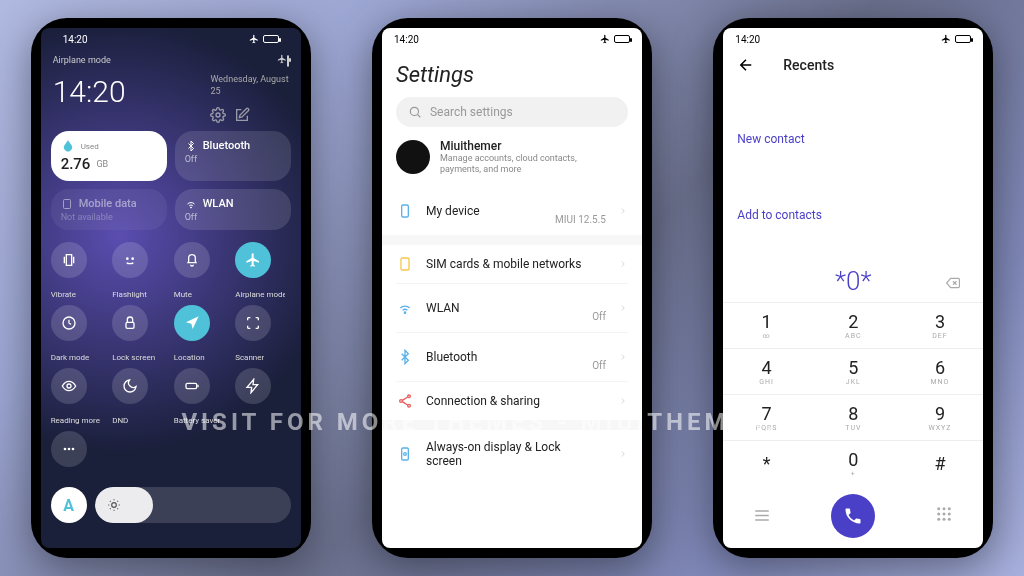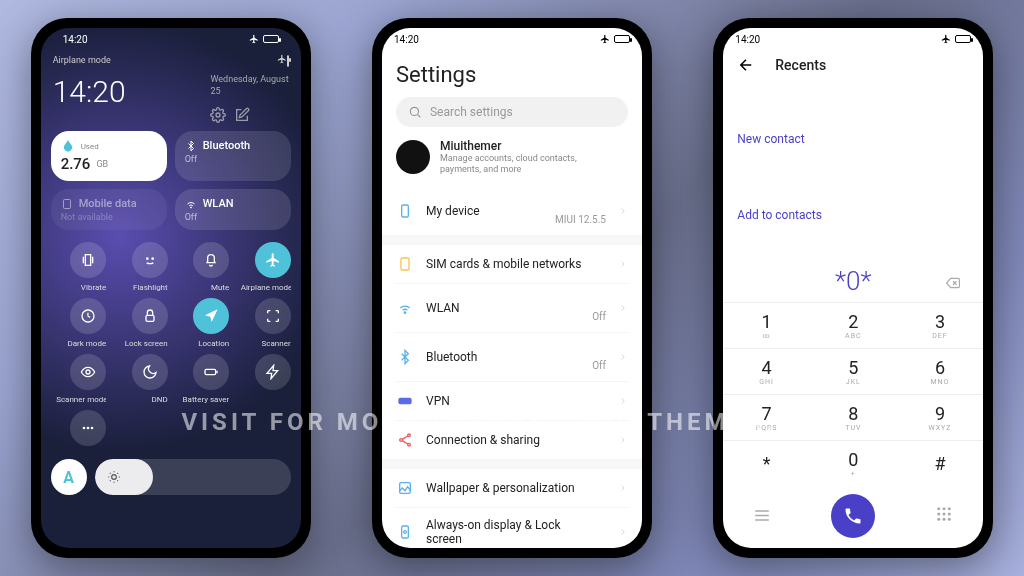--- a/index.html
+++ b/index.html
@@ -13,21 +13,21 @@
     text-align: center; color: rgba(255,255,255,0.55);
     font-size: 24px; letter-spacing: 4px; font-weight: 700; text-transform: uppercase;
     pointer-events: none;
   }
   .phone {
     width: 280px; height: 540px; border-radius: 36px;
     background: #000; padding: 10px; box-shadow: 0 10px 40px rgba(0,0,0,0.4);
     position: relative;
   }
   .screen {
-    width: 100%; height: 100%; border-radius: 28px; overflow: hidden; position: relative;
+    width: 100%; height: 100%; border-radius: 8px; overflow: hidden; position: relative;
   }
   .statusbar {
     height: 22px; display: flex; justify-content: space-between; align-items: center;
     padding: 0 12px; font-size: 10px;
   }
   .statusbar .right { display:flex; align-items:center; gap:4px; }
   .battery { width:16px; height:8px; border:1px solid currentColor; border-radius:2px; position:relative; }
   .battery:after { content:""; position:absolute; right:-3px; top:2px; width:2px; height:4px; background:currentColor; border-radius:1px; }
   
   .cc {
@@ -47,39 +47,39 @@
     flex:1; border-radius:18px; padding:8px 10px;
     background: rgba(255,255,255,0.12); backdrop-filter: blur(10px);
     display:flex; flex-direction:column; gap:2px;
   }
   .tile.white { background:#fff; color:#222; }
   .tile .t-title { font-size:11px; font-weight:500; }
   .tile .t-sub { font-size:9px; opacity:0.6; }
   .tile .t-big { font-size:15px; font-weight:500; }
   .tile .icon-inline{display:flex;align-items:center;gap:6px;}
   .toggles { display:grid; grid-template-columns: repeat(4,1fr); gap:6px; padding:4px 0; }
-  .tog { display:flex; flex-direction:column; align-items:flex-end; gap:5px; }
+  .tog { display:flex; flex-direction:column; align-items:flex-start; gap:12px; }
   .tog-circle {
     width:36px; height:36px; border-radius:50%; background:rgba(255,255,255,0.15);
     display:flex; align-items:center; justify-content:center;
   }
   .tog-circle.on { background:#4fc2d9; }
   .tog-label { font-size:8px; color:#ddd; white-space:nowrap; overflow:hidden; max-width:50px; }
   .bright-row { display:flex; gap:8px; align-items:center; margin-top:4px; }
   .bright-a { width:36px; height:36px; border-radius:50%; background:#fff; color:#4fc2d9; display:flex;align-items:center;justify-content:center; font-weight:700;}
   .bright-slider {
     flex:1; height:36px; border-radius:18px; background:rgba(255,255,255,0.15);
     position:relative; overflow:hidden;
   }
   .bright-fill { position:absolute; left:0; top:0; bottom:0; width:30%; background:rgba(255,255,255,0.9); border-radius:18px; display:flex; align-items:center; padding-left:12px; color:#555;}
   
   .settings { background:#fff; color:#222; height:100%; }
   .settings .statusbar { color:#000; }
   .settings-inner { padding: 8px 14px; }
-  .settings-title { font-size:22px; font-weight:400; margin:4px 0 10px; }
+  .settings-title { font-size:22px; font-weight:400; margin:4px 0 10px;font-style:italic; }
   .search-bar {
     background:#f1f1f1; border-radius:20px; padding:8px 12px;
     display:flex; align-items:center; gap:8px; color:#999; font-size:12px;
   }
   .account-row { display:flex; gap:10px; padding:12px 0; align-items:center;}
   .avatar { width:34px; height:34px; border-radius:50%; background:#111; }
   .acc-txt .name{ font-size:12px; font-weight:500;}
   .acc-txt .desc{ font-size:9px; color:#888; line-height:1.2; max-width:150px;}
   .set-item {
     display:flex; align-items:center; gap:12px; padding:10px 0;
@@ -87,21 +87,21 @@
   }
   .set-item:first-of-type{border-top:none;}
   .set-ico { width:18px; height:18px; border-radius:4px; display:flex; align-items:center; justify-content:center; font-size:11px; }
   .set-label{flex:1;}
   .set-val { font-size:10px; color:#999;margin-top:17px; }
   .set-group-gap { height:10px; background:#f7f7f7; margin:0 -14px; }
   
   .dialer { background:#fff; color:#222; height:100%; display:flex; flex-direction:column; }
   .dialer .statusbar { color:#000; }
   .d-hdr { display:flex; align-items:center; gap:20px; padding:6px 14px; }
-  .d-hdr .title{ font-size:14px; font-weight:500; }
+  .d-hdr .title{ font-size:14px; font-weight:500;margin-left:8px; }
   .d-links { padding:4px 14px; display:flex; flex-direction:column; gap:14px; font-size:12px; color:#4a3fc7; }
   .d-links span{cursor:pointer;margin-top:48px;}
   .d-spacer{flex:1;}
   .d-display{ text-align:center; color:#4a3fc7; font-size:26px; font-weight:300; padding:6px 0; position:relative;}
   .d-back{ position:absolute; right:20px; top:50%; transform:translateY(-50%); color:#aaa;}
   .pad { display:grid; grid-template-columns:repeat(3,1fr); }
   .key {
     height:46px; display:flex; flex-direction:column; align-items:center; justify-content:center;
     border-top:1px solid #eee;
   }
@@ -266,21 +266,21 @@
           </div>
           <div class="tog-label">Scanner</div>
         </div>
         <div class="tog">
           <div class="tog-circle">
             <svg width="16" height="16" viewBox="0 0 24 24">
               <path d="M2 12s4-7 10-7 10 7 10 7-4 7-10 7-10-7-10-7z" stroke="#fff" stroke-width="2" fill="none"></path>
               <circle cx="12" cy="12" r="3" stroke="#fff" stroke-width="2" fill="none"></circle>
             </svg>
           </div>
-          <div class="tog-label">Scanner mode</div>
+          <div class="tog-label">Reading more</div>
         </div>
         <div class="tog">
           <div class="tog-circle">
             <svg width="16" height="16" viewBox="0 0 24 24">
               <path d="M21 12.79A9 9 0 1 1 11.21 3 7 7 0 0 0 21 12.79z" stroke="#fff" stroke-width="2" fill="none"></path>
             </svg>
           </div>
           <div class="tog-label">DND</div>
         </div>
         <div class="tog">
@@ -399,62 +399,37 @@
                 <path d="M7 7l10 10-5 5V2l5 5L7 17"></path>
               </svg>
             </span>
             <span class="set-label">Bluetooth</span>
             <span class="set-val">Off</span>
             <svg width="10" height="10" viewBox="0 0 24 24" fill="none" stroke="#ccc" stroke-width="2">
               <path d="M9 18l6-6-6-6"></path>
             </svg>
           </div>
           <div class="set-item">
-            <span class="set-ico" style="color:#5b6be8">
-              <svg width="16" height="16" viewBox="0 0 24 24" fill="none" stroke="currentColor" stroke-width="2">
-                <rect x="3" y="8" width="18" height="8" rx="2" fill="currentColor"></rect>
-              </svg>
-            </span>
-            <span class="set-label">VPN</span>
-            <span class="set-val"></span>
-            <svg width="10" height="10" viewBox="0 0 24 24" fill="none" stroke="#ccc" stroke-width="2">
-              <path d="M9 18l6-6-6-6"></path>
-            </svg>
-          </div>
-          <div class="set-item">
             <span class="set-ico" style="color:#e85b5b">
               <svg width="16" height="16" viewBox="0 0 24 24" fill="none" stroke="currentColor" stroke-width="2">
                 <circle cx="18" cy="5" r="2"></circle>
                 <circle cx="6" cy="12" r="2"></circle>
                 <circle cx="18" cy="19" r="2"></circle>
                 <path d="M8 11l8-5M8 13l8 5"></path>
               </svg>
             </span>
             <span class="set-label">Connection &amp; sharing</span>
             <span class="set-val"></span>
             <svg width="10" height="10" viewBox="0 0 24 24" fill="none" stroke="#ccc" stroke-width="2">
               <path d="M9 18l6-6-6-6"></path>
             </svg>
           </div>
         </div>
       <div class="set-group-gap"></div>
       <div id="items-c">
-          <div class="set-item">
-            <span class="set-ico" style="color:#5bb1e8">
-              <svg width="16" height="16" viewBox="0 0 24 24" fill="none" stroke="currentColor" stroke-width="2">
-                <rect x="4" y="4" width="16" height="16" rx="2"></rect>
-                <path d="M4 16l4-4 4 4 4-6 4 6"></path>
-              </svg>
-            </span>
-            <span class="set-label">Wallpaper &amp; personalization</span>
-            <span class="set-val"></span>
-            <svg width="10" height="10" viewBox="0 0 24 24" fill="none" stroke="#ccc" stroke-width="2">
-              <path d="M9 18l6-6-6-6"></path>
-            </svg>
-          </div>
           <div class="set-item">
             <span class="set-ico" style="color:#5bb1e8">
               <svg width="16" height="16" viewBox="0 0 24 24" fill="none" stroke="currentColor" stroke-width="2">
                 <rect x="7" y="3" width="10" height="18" rx="2"></rect>
                 <circle cx="12" cy="12" r="2"></circle>
               </svg>
             </span>
             <span class="set-label">Always-on display &amp; Lock screen</span>
             <span class="set-val"></span>
             <svg width="10" height="10" viewBox="0 0 24 24" fill="none" stroke="#ccc" stroke-width="2">

